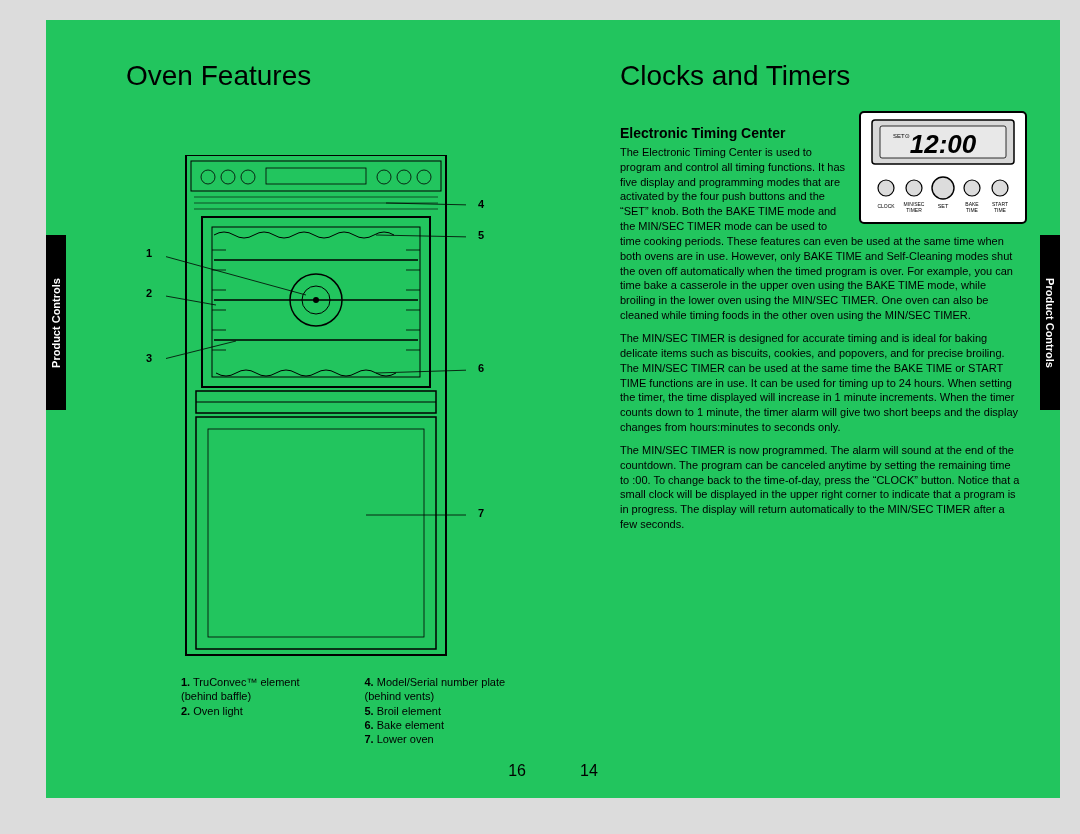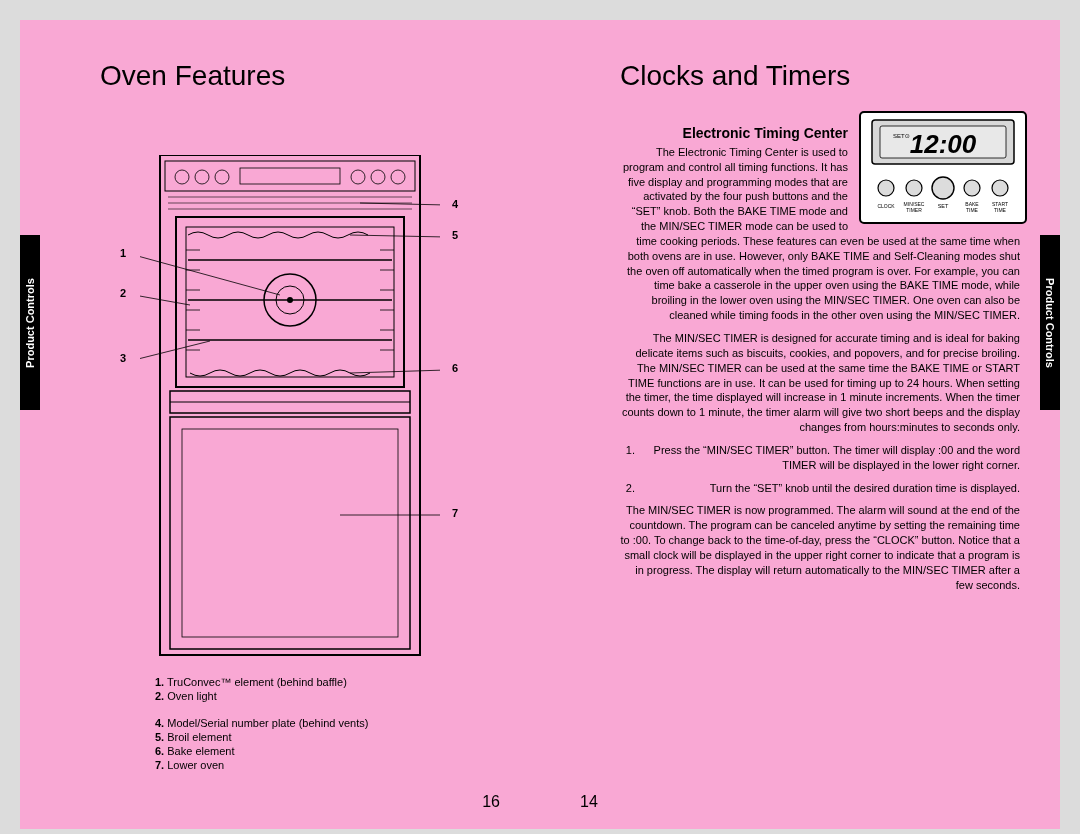--- a/index.html
+++ b/index.html
@@ -8,25 +8,26 @@
     background: #dcdcdc;
     font-family: "Helvetica Neue", Helvetica, Arial, sans-serif;
     width: 1080px;
     height: 834px;
     position: relative;
     overflow: hidden;
   }
   .page {
     position: absolute;
     top: 20px;
-    bottom: 5px;
-    background: #f9a8d4;
+    bottom: 36px;
+    background: #22c55e;
+    margin-left: 26px;
   }
   .page.left  { left: 20px;  width: 520px; }
-  .page.right { right: 20px; width: 520px; text-align: right; }
+  .page.right { right: 20px; width: 520px; }
 
   .tab {
     position: absolute;
     top: 215px;
     width: 20px;
     height: 175px;
     background: #000;
     color: #fff;
     font-size: 11px;
     font-weight: bold;
@@ -67,22 +68,21 @@
   }
 
   .legend {
     position: absolute;
     left: 135px;
     top: 655px;
     width: 340px;
     font-size: 11px;
     line-height: 1.3;
     display: flex;
-    gap: 12px;
-    flex-direction: column;
+    gap: 27px;
   }
   .legend-col { flex: 1; }
   .legend b { font-weight: bold; }
 
   .pagenum {
     position: absolute;
     bottom: 18px;
     font-size: 16px;
   }
   .page.left .pagenum  { right: 40px; }
@@ -257,21 +257,17 @@
         <text x="142" y="96" font-size="5" text-anchor="middle">START</text>
         <text x="142" y="102" font-size="5" text-anchor="middle">TIME</text>
       </svg>
     </div>
 
     <h3>Electronic Timing Center</h3>
     <p>The Electronic Timing Center is used to program and control all timing functions. It has five display and programming modes that are activated by the four push buttons and the “SET” knob. Both the BAKE TIME mode and the MIN/SEC TIMER mode can be used to time cooking periods. These features can even be used at the same time when both ovens are in use. However, only BAKE TIME and Self-Cleaning modes shut the oven off automatically when the timed program is over. For example, you can time bake a casserole in the upper oven using the BAKE TIME mode, while broiling in the lower oven using the MIN/SEC TIMER. One oven can also be cleaned while timing foods in the other oven using the MIN/SEC TIMER.</p>
 
     <p>The MIN/SEC TIMER is designed for accurate timing and is ideal for baking delicate items such as biscuits, cookies, and popovers, and for precise broiling. The MIN/SEC TIMER can be used at the same time the BAKE TIME or START TIME functions are in use. It can be used for timing up to 24 hours. When setting the timer, the time displayed will increase in 1 minute increments. When the timer counts down to 1 minute, the timer alarm will give two short beeps and the display changes from hours:minutes to seconds only.</p>
 
-    <ol>
-      <li>Press the “MIN/SEC TIMER” button. The timer will display :00 and the word TIMER will be displayed in the lower right corner.</li>
-      <li>Turn the “SET” knob until the desired duration time is displayed.</li>
-    </ol>
     <p>The MIN/SEC TIMER is now programmed. The alarm will sound at the end of the countdown. The program can be canceled anytime by setting the remaining time to :00. To change back to the time-of-day, press the “CLOCK” button. Notice that a small clock will be displayed in the upper right corner to indicate that a program is in progress. The display will return automatically to the MIN/SEC TIMER after a few seconds.</p>
   </div>
 
   <div class="pagenum">14</div>
 </div>
 
 </body></html>

